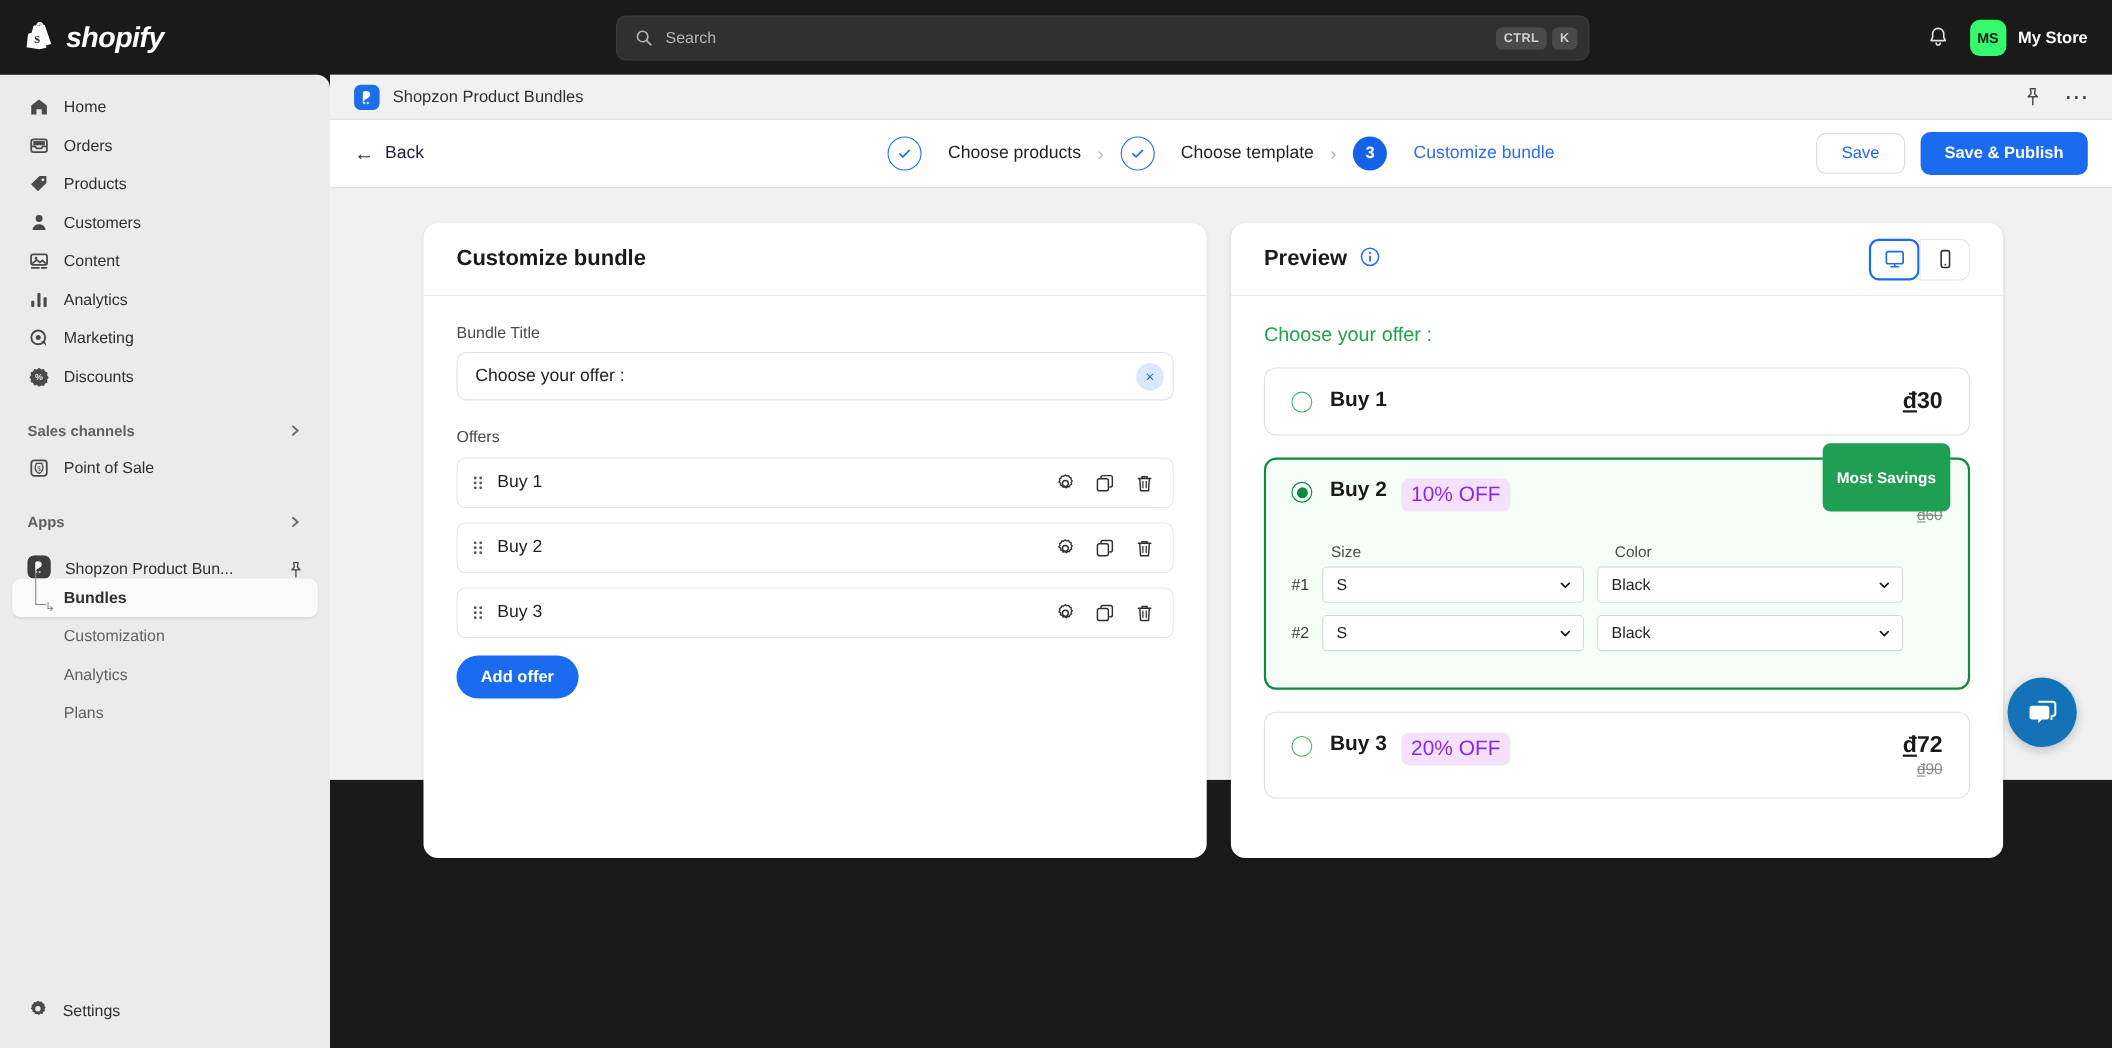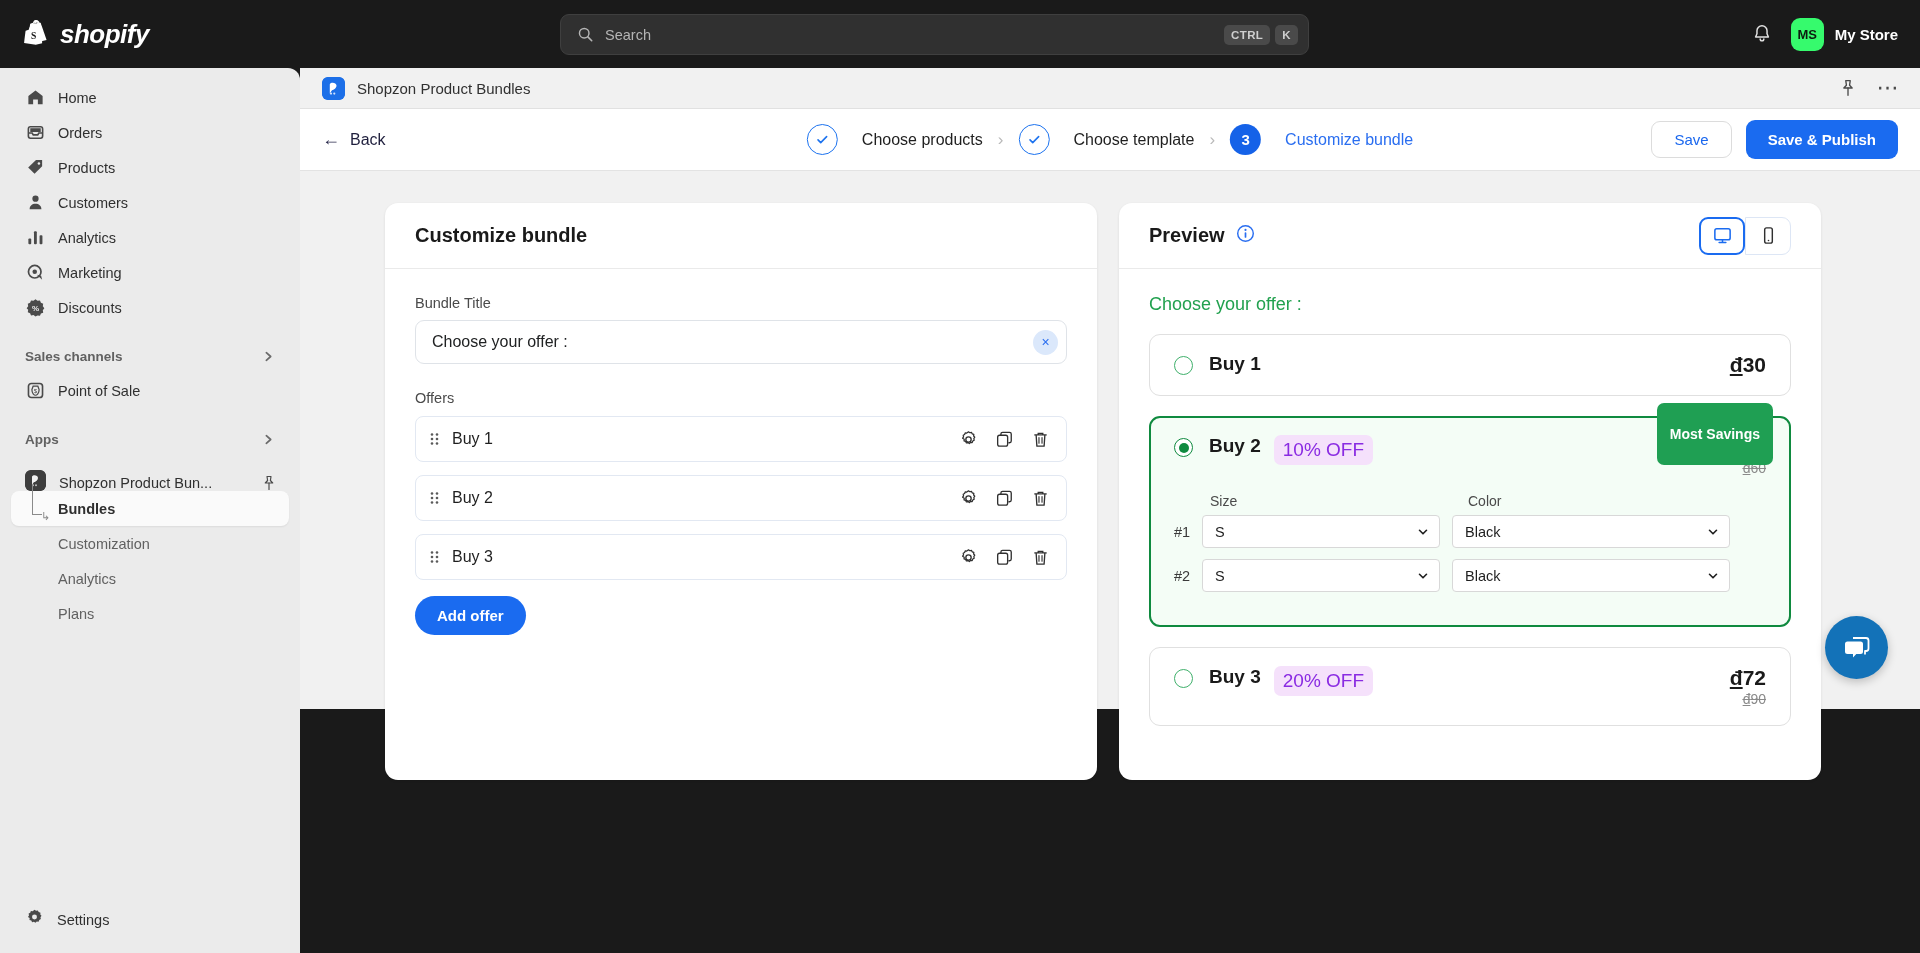--- a/index.html
+++ b/index.html
@@ -13,21 +13,21 @@
   
   .topbar {
     position: absolute; top: 0; left: 0; width: 1920px; height: 68px;
     background: #1a1a1a; display: flex; align-items: center;
   }
   .logo-wrap { display: flex; align-items: center; gap: 10px; margin-left: 24px; }
   .logo-bag { width: 26px; height: 29px; }
   .logo-text { color: #fff; font-size: 26px; font-weight: bold; font-style: italic; letter-spacing: -0.5px; }
 
   .search-wrap {
-    position: absolute; left: 560px; top: 14px; width: 749px; height: 41px;
+    position: absolute; left: 560px; top: 14px; width: 885px; height: 41px;
     background: #303030; border: 1px solid #3f3f3f; border-radius: 9px;
     display: flex; align-items: center; padding: 0 10px 0 16px; cursor: text;
   }
   .search-icon { width: 17px; height: 17px; flex: 0 0 auto; margin-right: 11px; }
   .search-ph { color: #b5b5b5; font-size: 14.5px; flex: 1; }
   .kbd {
     background: #4a4a4a; color: #cfcfcf; font-size: 11.5px; font-weight: bold;
     border-radius: 5px; padding: 4px 7px; margin-left: 5px; letter-spacing: .4px;
   }
 
@@ -316,20 +316,32 @@
     <div class="nav-item">
       <span class="ico">
         <svg width="19" height="19" viewBox="0 0 20 20">
             <circle cx="10" cy="6" r="3.3" fill="#4a4a4a"></circle>
             <path d="M3.8 17c0-3.5 2.8-5.6 6.2-5.6s6.2 2.1 6.2 5.6z" fill="#4a4a4a"></path>
           </svg>
       </span>
       <span class="lbl">Customers</span>
     </div>
 
+    <div class="nav-item">
+      <span class="ico">
+        <svg width="19" height="19" viewBox="0 0 20 20">
+            <rect x="2.3" y="3.5" width="15.4" height="10" rx="2" fill="none" stroke="#4a4a4a" stroke-width="1.7"></rect>
+            <circle cx="7" cy="7" r="1.3" fill="#4a4a4a"></circle>
+            <path d="M3.5 12.2 7.8 8.6l3 2.6 2.5-2 3.2 3" fill="none" stroke="#4a4a4a" stroke-width="1.6"></path>
+            <line x1="3" y1="16.3" x2="10" y2="16.3" stroke="#4a4a4a" stroke-width="1.7" stroke-linecap="round"></line>
+            <line x1="12.5" y1="16.3" x2="17" y2="16.3" stroke="#4a4a4a" stroke-width="1.7" stroke-linecap="round"></line>
+          </svg>
+      </span>
+      <span class="lbl">Content</span>
+    </div>
 
     <div class="nav-item">
       <span class="ico">
         <svg width="19" height="19" viewBox="0 0 20 20">
             <rect x="2.5" y="11" width="3" height="6" rx="1" fill="#4a4a4a"></rect>
             <rect x="8.4" y="3.5" width="3" height="13.5" rx="1" fill="#4a4a4a"></rect>
             <rect x="14.3" y="7.5" width="3" height="9.5" rx="1" fill="#4a4a4a"></rect>
           </svg>
       </span>
       <span class="lbl">Analytics</span>

